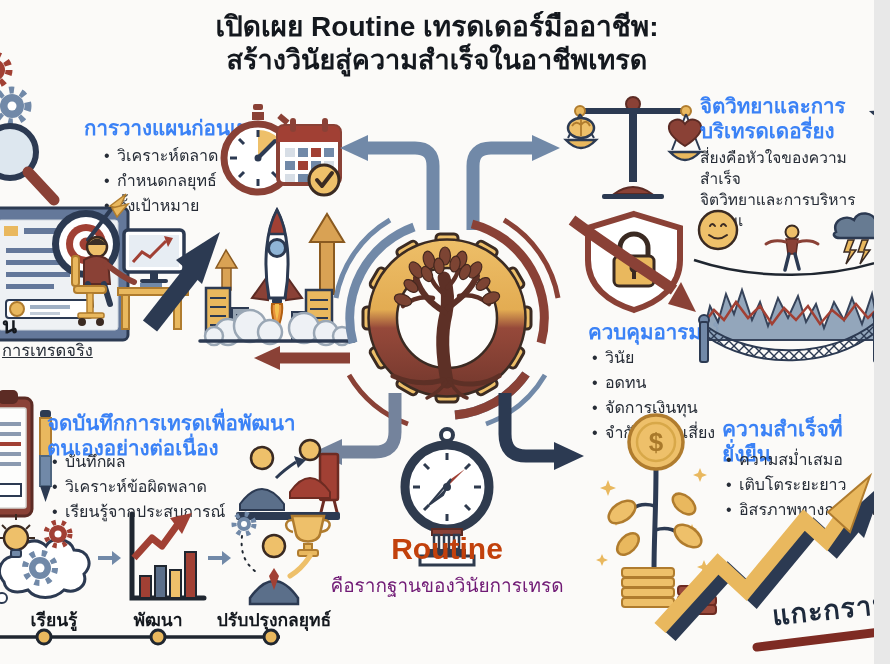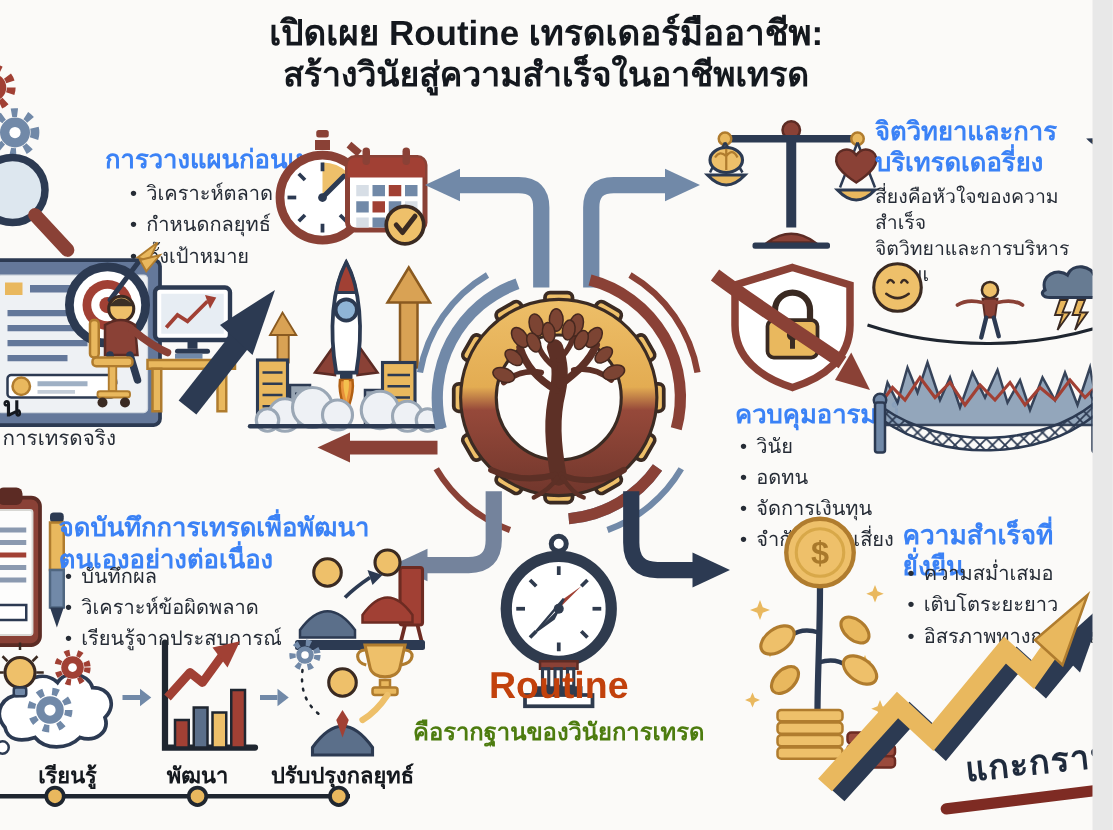--- a/index.html
+++ b/index.html
@@ -13,24 +13,24 @@
   .title .l1{font-size:28px;}
   .title .l2{font-size:27px;}
   .h{font-weight:bold;color:#3b82f6;line-height:1.2;}
   .h20{font-size:20.5px;}
   .h21{font-size:21px;}
   ul.bullets{margin:0;padding:0;list-style:none;}
   ul.bullets li{font-size:16px;color:#262c36;margin-bottom:5px;line-height:1.25;white-space:nowrap;}
   ul.bullets li::before{content:"•";display:inline-block;width:13px;color:#262c36;}
   .sub{font-size:15.5px;color:#262c36;line-height:1.35;}
   .routine-title{left:300px;width:294px;top:532px;text-align:center;font-size:30px;font-weight:bold;color:#c2410c;}
-  .routine-sub{left:280px;width:334px;top:570px;text-align:center;font-size:19px;font-weight:bold;color:#4d7c0f;}
+  .routine-sub{left:280px;width:334px;top:570px;text-align:center;font-size:19px;font-weight:normal;color:#701a75;}
   .cyc-label{top:606px;text-align:center;font-size:17.5px;font-weight:bold;color:#14181e;white-space:nowrap;}
   .partial{font-weight:bold;color:#14181e;}
-  .caption{font-size:16.5px;color:#262c36;}
+  .caption{font-size:16.5px;color:#262c36;text-decoration:underline;}
   .watermark{left:772px;top:588px;font-size:27px;font-weight:bold;color:#1e2a3c;
     transform:rotate(-6deg);letter-spacing:1px;white-space:nowrap;}
   .brush{left:752px;top:634px;width:150px;height:9px;background:#7e2b23;border-radius:5px;transform:rotate(-7deg);}
   svg{display:block;overflow:visible;}
 </style>
 </head>
 <body>
 
 <div class="stage">
 

